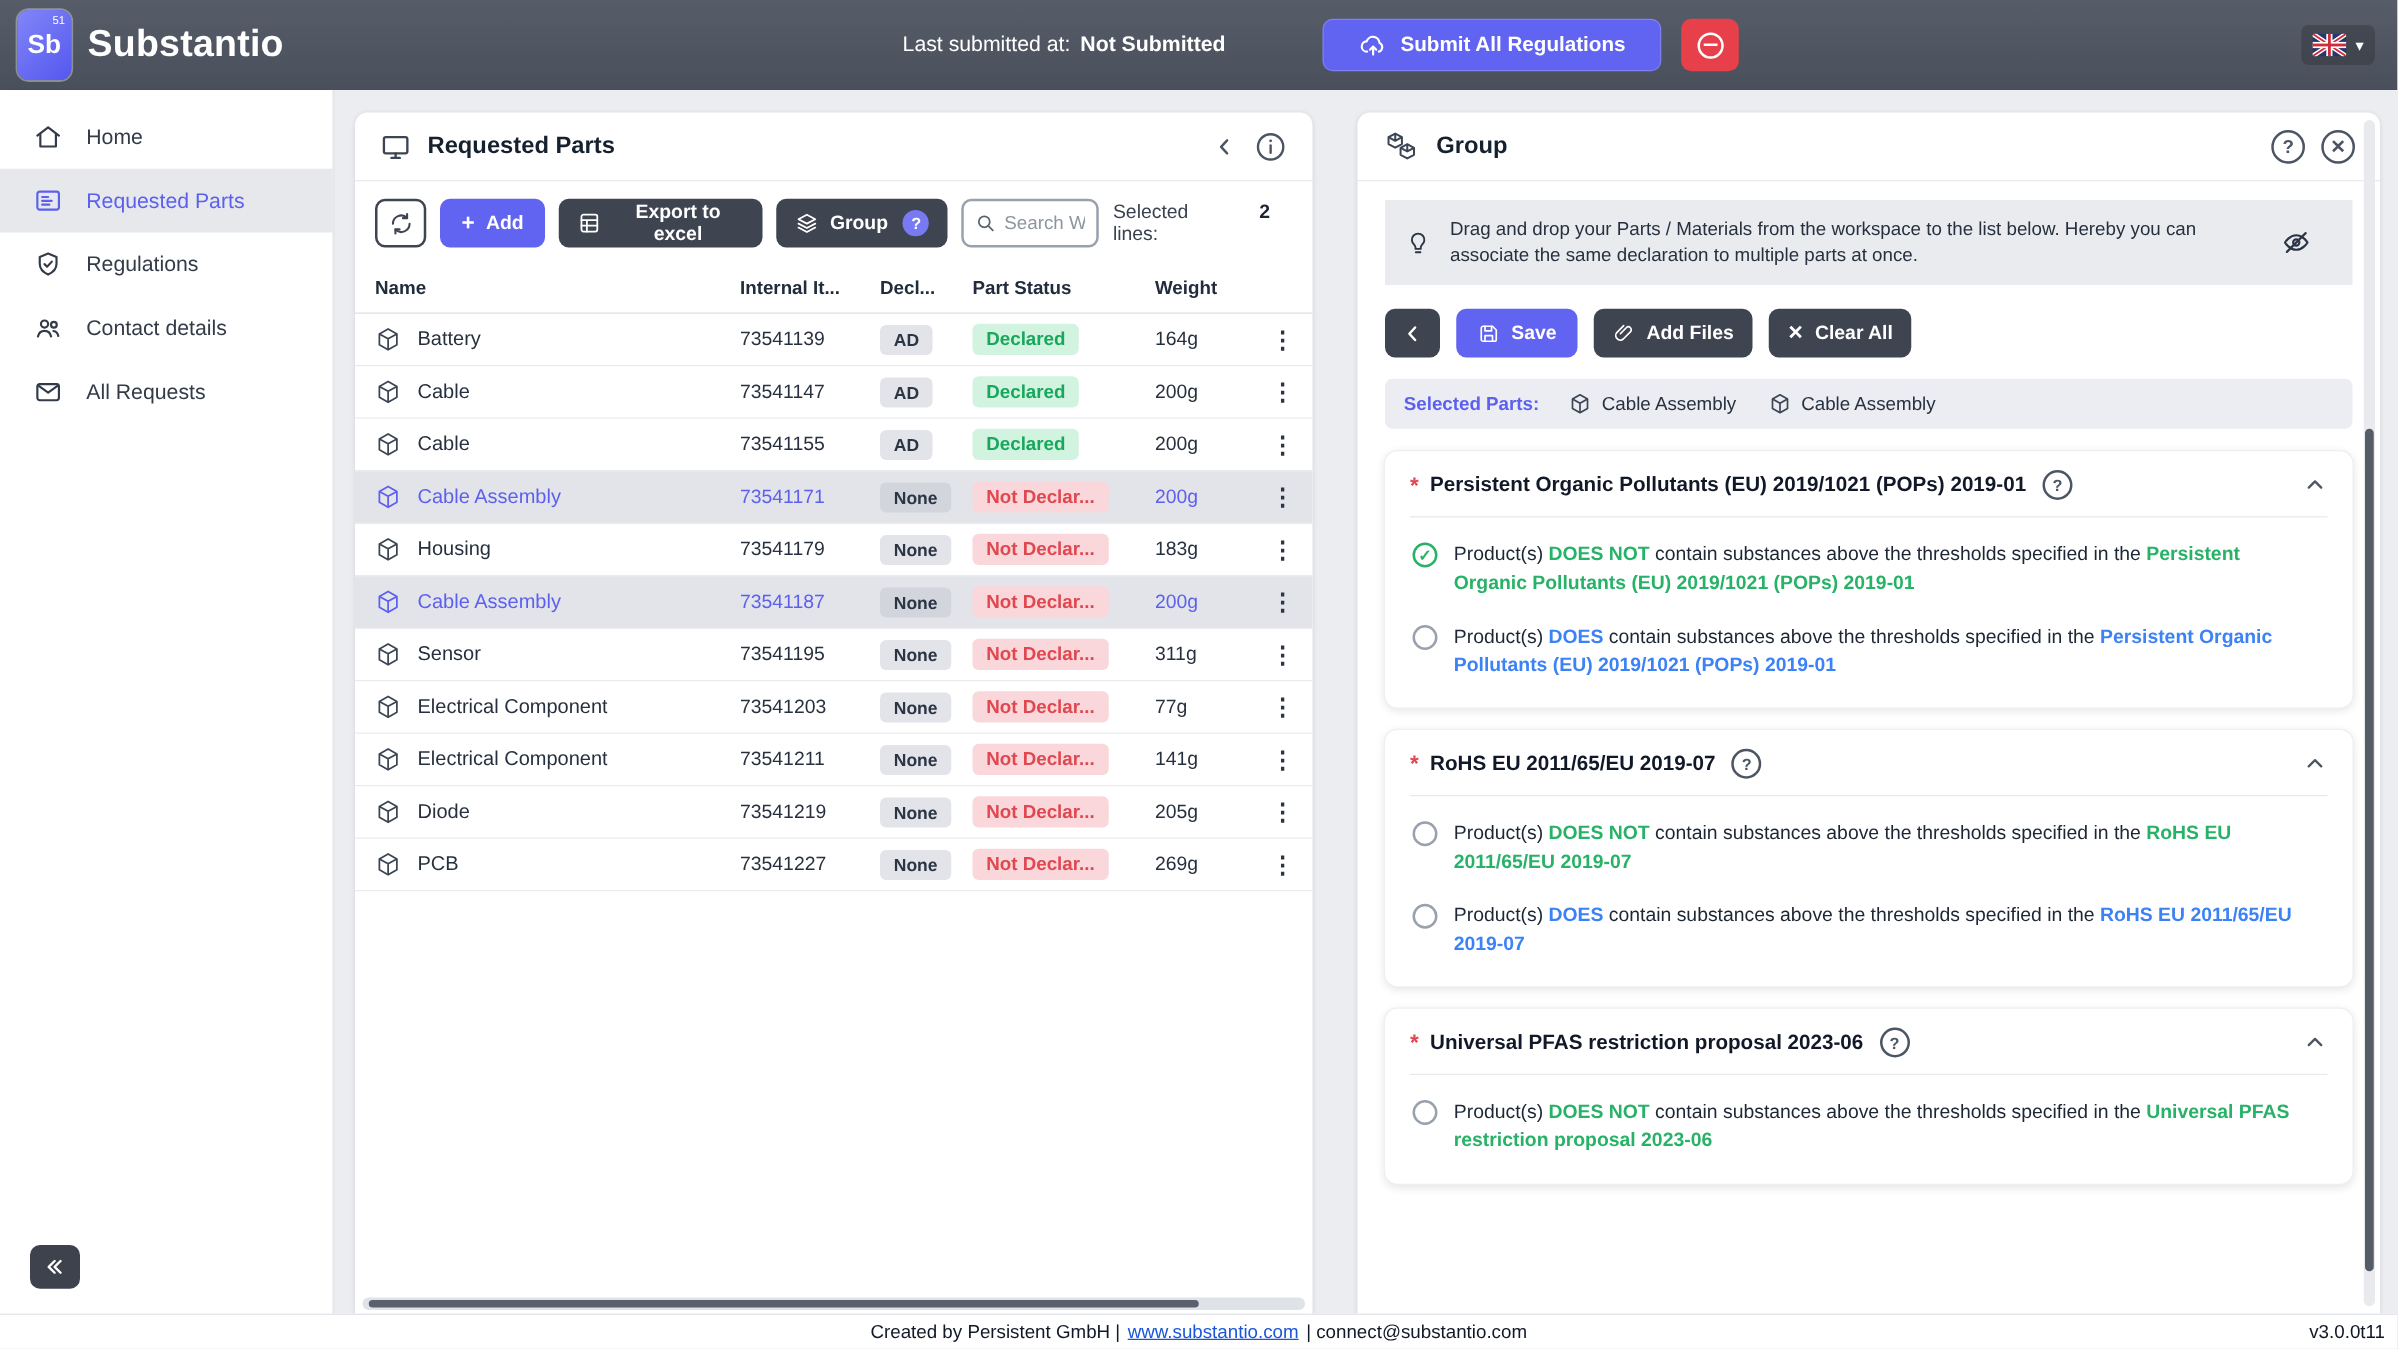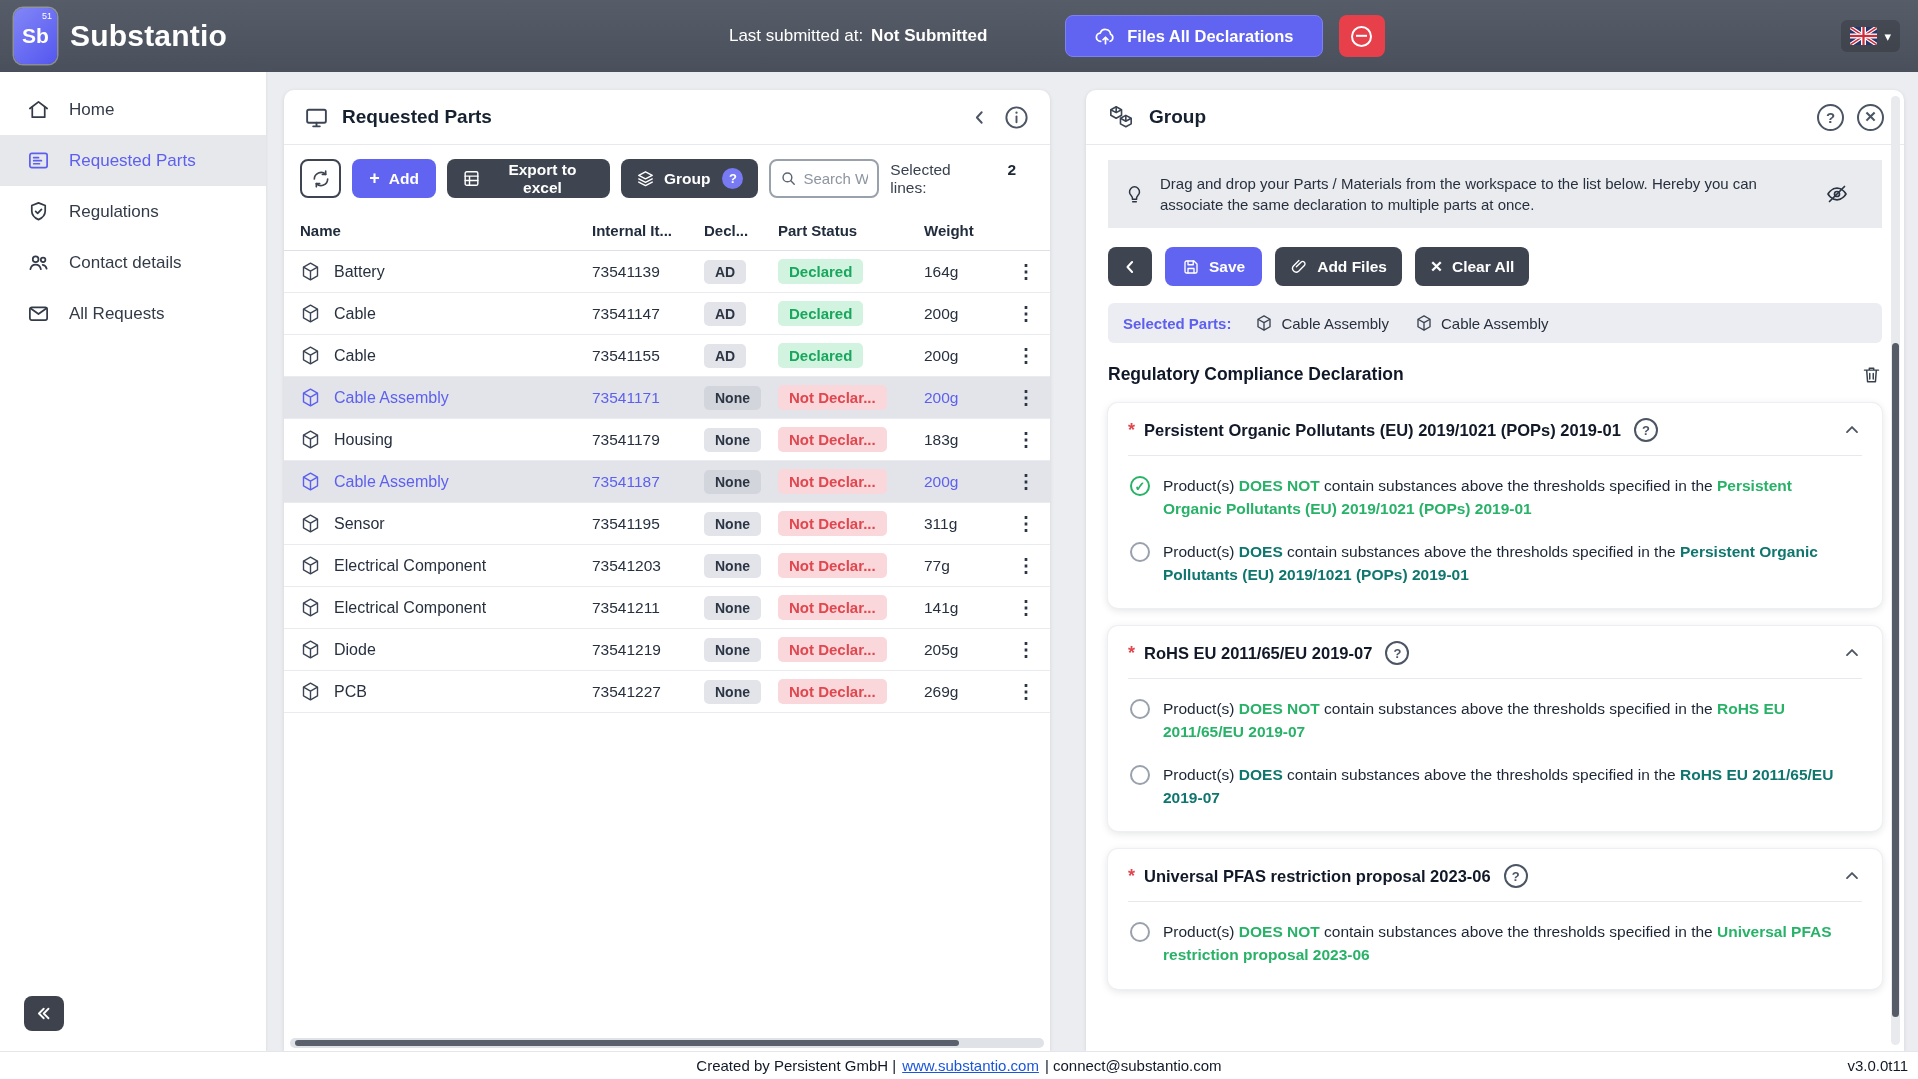--- a/index.html
+++ b/index.html
@@ -111,21 +111,21 @@
   .help-sm { width: 24px; height: 24px; border-radius: 50%; border: 2px solid #4b5563; color: #4b5563; font-size: 13px; font-weight: bold; display: flex; align-items: center; justify-content: center; margin-left: 4px; }
   .chev-up { margin-left: auto; color: #4b5563; }
   .decl-options { padding: 18px 2px 18px; display: flex; flex-direction: column; gap: 19px; }
   .option { display: flex; align-items: flex-start; gap: 13px; }
   .radio { width: 20px; height: 20px; flex: 0 0 20px; border-radius: 50%; border: 2px solid #99a1ac; margin-top: 2px; position: relative; background: #fff; }
   .radio.checked { border-color: #28b268; }
   .radio.checked::after { content: "\2713"; position: absolute; inset: 0; display: flex; align-items: center; justify-content: center; color: #28b268; font-size: 13px; font-weight: bold; }
   .option-text { font-size: 15.5px; line-height: 1.5; color: #1c2634; max-width: 680px; }
   .option .verb, .option .reg { font-weight: bold; text-align: center; }
   .option.green .verb, .option.green .reg { color: #28b268; }
-  .option.red .verb, .option.red .reg { color: #0f766e; }
+  .option.red .verb, .option.red .reg { color: #3b82f6; }
 
   .vscroll { position: absolute; top: 6px; bottom: 6px; right: 4px; width: 9px; background: #e8eaee; border-radius: 5px; }
   .vscroll .thumb { position: absolute; left: 1px; width: 7px; top: 26%; height: 71%; background: #555c68; border-radius: 4px; }
 
   
   .footer { flex: 0 0 28px; background: #fff; border-top: 1px solid #e3e6ea; display: flex; align-items: center; justify-content: center; position: relative; font-size: 15px; color: #111827; }
   .footer .link { color: #1a56db; text-decoration: underline; margin: 0 6px; }
   .version { position: absolute; right: 10px; font-size: 15px; color: #111827; }
 </style>
 </head>
@@ -146,21 +146,21 @@
         <span data-interactable="false">Last submitted at:</span>
         <b data-interactable="false">Not Submitted</b>
       </div>
       <button class="submit-btn" data-interactable="true">
         <span data-interactable="false">
           <svg width="23" height="23" viewBox="0 0 24 24" fill="none" stroke="#fff" stroke-width="1.8" stroke-linecap="round" stroke-linejoin="round">
               <path d="M7 17a4.3 4.3 0 0 1-.4-8.6A5.5 5.5 0 0 1 17.3 9.7 3.9 3.9 0 0 1 16.8 17"></path>
               <path d="M12 19.5V12.8m0 0-2.6 2.6M12 12.8l2.6 2.6"></path>
             </svg>
         </span>
-        <span data-interactable="false">Files All Declarations</span>
+        <span data-interactable="false">Submit All Regulations</span>
       </button>
       <button class="danger-btn" data-interactable="true">
         <span class="block-icon" data-interactable="false"></span>
       </button>
     </div>
     <div class="lang-select" data-interactable="true">
       <span class="flag" data-interactable="false">
         <svg width="27" height="18" viewBox="0 0 24 16">
             <rect width="24" height="16" fill="#27376d"></rect>
             <path d="M0 0 24 16 M24 0 0 16" stroke="#fff" stroke-width="3.4"></path>
@@ -586,29 +586,20 @@
                     <svg viewBox="0 0 24 24" fill="none" stroke="currentColor" stroke-width="1.8" stroke-linejoin="round">
                       <path d="M12 2.5 4 7v10l8 4.5L20 17V7z"></path>
                       <path d="M4 7l8 4.5L20 7M12 11.5v10"></path>
                     </svg>
                   </span>
                   <span data-interactable="false">Cable Assembly</span>
                 </span>
 </div>
           </div>
 
-          <div class="section-row">
-            <h3 class="section-title" data-interactable="false">Regulatory Compliance Declaration</h3>
-            <span class="trash" data-interactable="true">
-                <svg width="21" height="21" viewBox="0 0 24 24" fill="none" stroke="currentColor" stroke-width="1.7" stroke-linecap="round" stroke-linejoin="round">
-                  <path d="M4 7h16M9.5 7V4.8h5V7M6.5 7l1 13.2h9l1-13.2"></path>
-                  <path d="M10 10.8v6.4M14 10.8v6.4"></path>
-                </svg>
-              </span>
-          </div>
 
           <div data-interactable="false">
   <div class="decl-card" data-interactable="false">
     <div class="decl-head">
       <span class="req" data-interactable="false">*</span>
       <span class="decl-title" data-interactable="false">Persistent Organic Pollutants (EU) 2019/1021 (POPs) 2019-01</span>
       <span class="help-sm" data-interactable="true">?</span>
       <span class="chev-up" data-interactable="true">
                     <svg width="20" height="20" viewBox="0 0 24 24" fill="none" stroke="currentColor" stroke-width="2.2" stroke-linecap="round" stroke-linejoin="round">
                       <path d="m6 14.5 6-6 6 6"></path>

